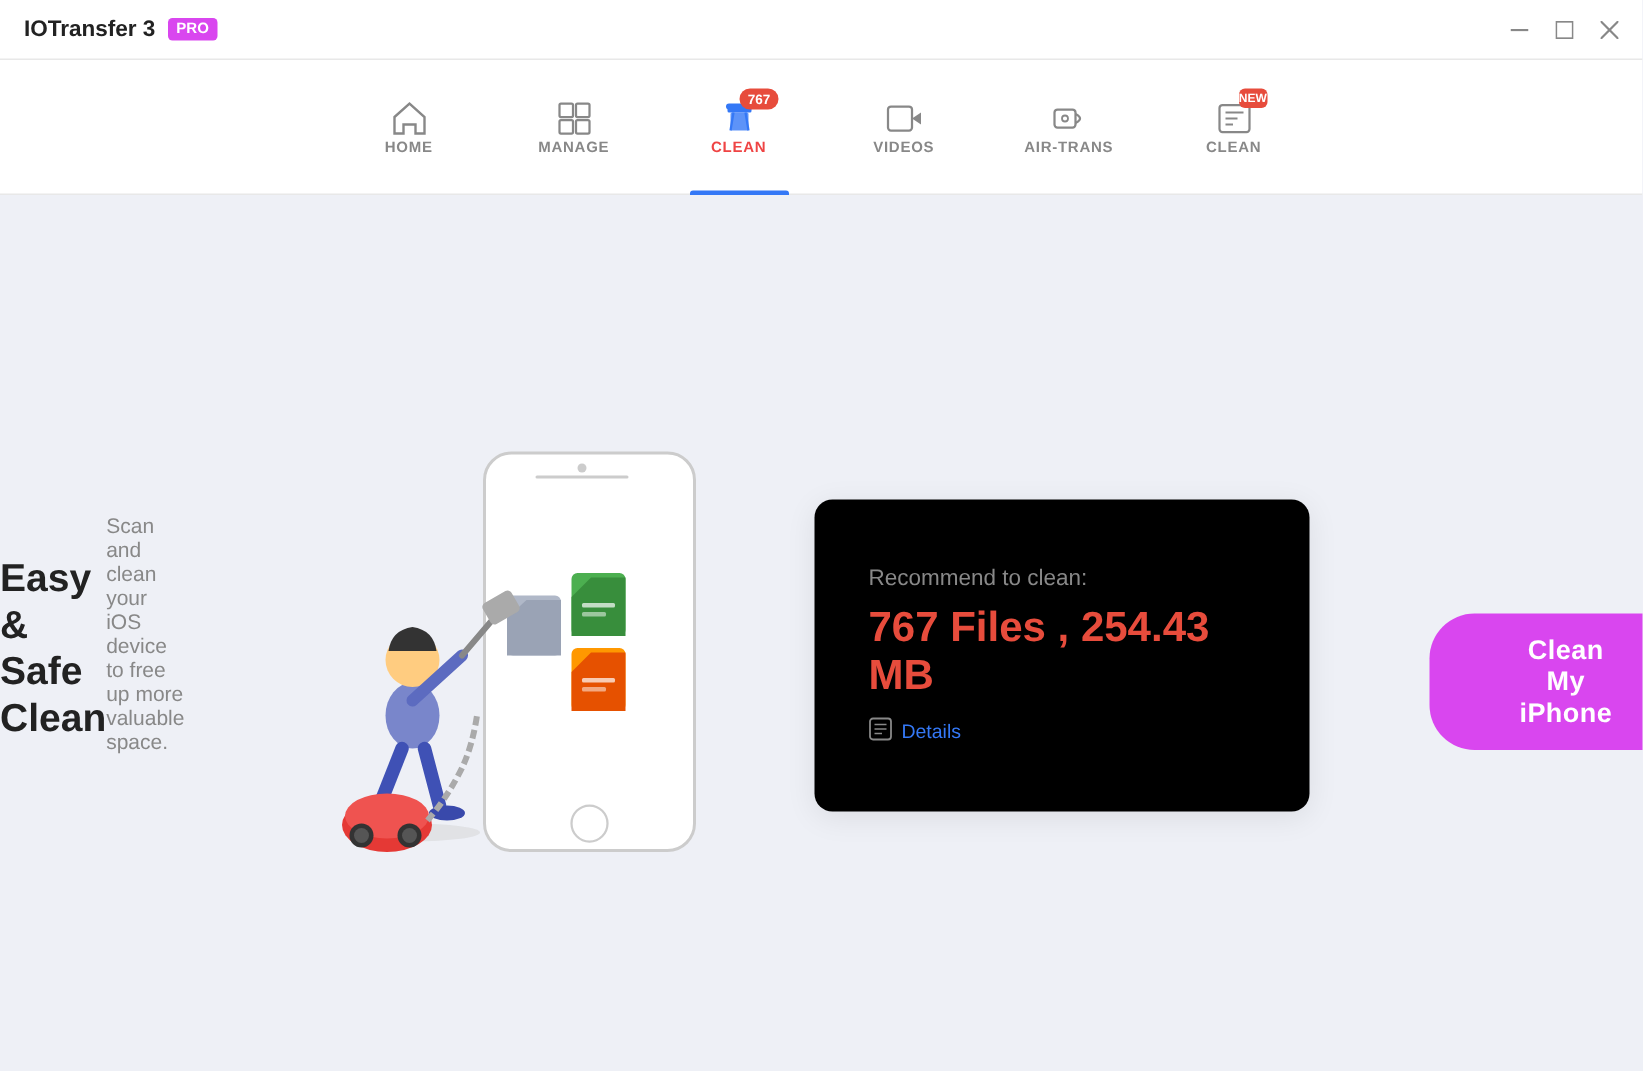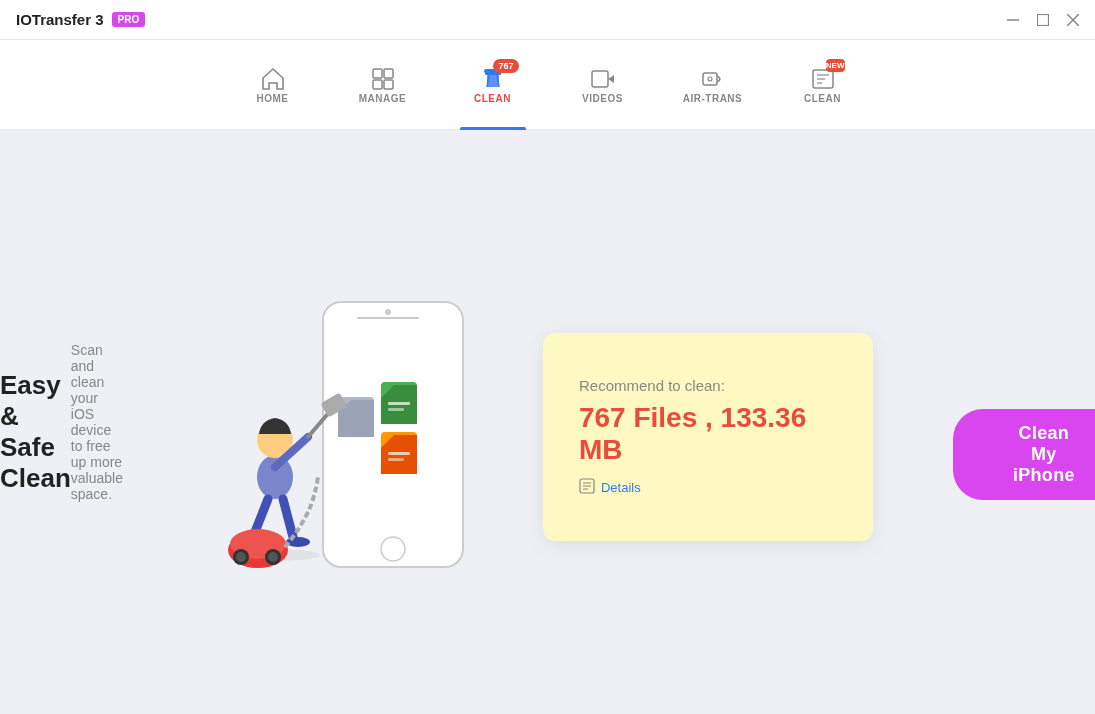--- a/index.html
+++ b/index.html
@@ -167,21 +167,21 @@
       position: relative;
       width: 280px;
       height: 300px;
       display: flex;
       align-items: center;
       justify-content: center;
     }
 
     
     .rec-card {
-      background: #fef9c3;
+      background: #000000;
       border-radius: 12px;
       padding: 44px 36px;
       box-shadow: 0 4px 20px rgba(0,0,0,0.08);
       min-width: 330px;
     }
     .rec-label {
       font-size: 15px;
       color: #888;
       margin-bottom: 8px;
     }
@@ -374,21 +374,21 @@
         <circle cx="38" cy="265" r="5" fill="#555"></circle>
         <circle cx="70" cy="265" r="8" fill="#333"></circle>
         <circle cx="70" cy="265" r="5" fill="#555"></circle>
 
         <path d="M82 255 Q95 240 105 220 Q112 205 115 185" stroke="#aaa" stroke-width="4" fill="none" stroke-dasharray="6 3"></path>
       </svg>
     </div>
 
     <div class="rec-card">
       <p class="rec-label">Recommend to clean:</p>
-      <p class="rec-value">767 Files , 133.36 MB</p>
+      <p class="rec-value">767 Files , 254.43 MB</p>
       <div class="rec-details">
         <span class="rec-details-icon">
           <svg width="16" height="16" viewBox="0 0 16 16" fill="none">
             <rect x="1" y="1" width="14" height="14" rx="2" stroke="#888" stroke-width="1.2"></rect>
             <line x1="4" y1="5" x2="12" y2="5" stroke="#888" stroke-width="1"></line>
             <line x1="4" y1="8" x2="12" y2="8" stroke="#888" stroke-width="1"></line>
             <line x1="4" y1="11" x2="9" y2="11" stroke="#888" stroke-width="1"></line>
           </svg>
         </span>
         <span style="">Details</span>

